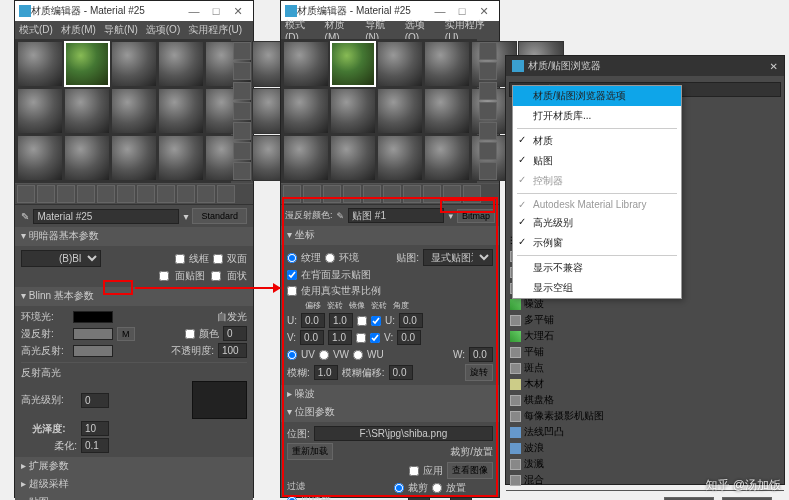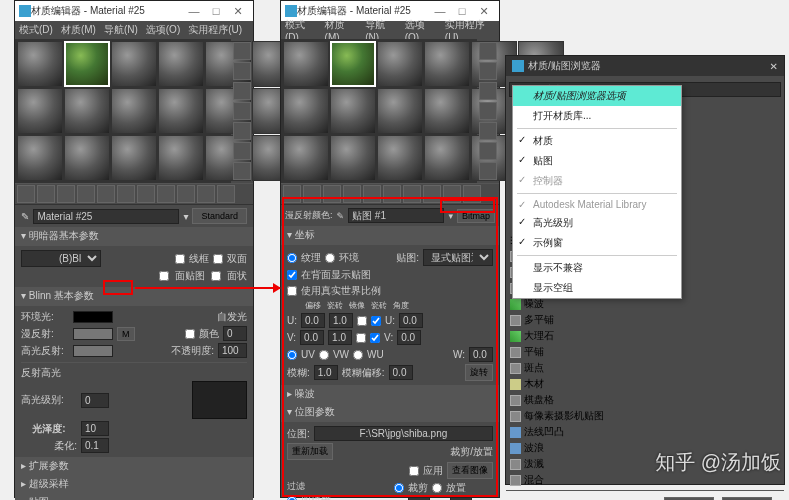--- a/index.html
+++ b/index.html
@@ -24,37 +24,37 @@
 .field { background: #333; border: 1px solid #222; color: #ccc; padding: 1px 3px; font-size: 10px; min-width: 0; }
 .swatch { width: 40px; height: 12px; border: 1px solid #222; }
 .swatch.black { background: #000; }
 .swatch.gray { background: #777; }
 .btn-small { background: #555; border: 1px solid #666; padding: 1px 4px; font-size: 9px; }
 .browser { position: absolute; background: #4a4a4a; border: 1px solid #222; }
 .browser-title { background: #333; color: #ccc; padding: 3px 6px; display: flex; align-items: center; gap: 4px; font-size: 10px; }
 .browser-title .icon { width: 12px; height: 12px; background: #3aa0d0; }
 .context-menu { position: absolute; background: #fff; border: 1px solid #999; box-shadow: 2px 2px 6px rgba(0,0,0,0.3); min-width: 170px; font-size: 10px; }
 .ctx-item { padding: 3px 8px 3px 20px; position: relative; color: #222; }
-.ctx-item.hl { background: #5eead4; font-style: italic; }
+.ctx-item.hl { background: #0ea5e9; }
 .ctx-item.check::before { content: "✓"; position: absolute; left: 5px; }
 .ctx-item.dim { color: #999; }
 .ctx-sep { height: 1px; background: #ccc; margin: 2px 4px; }
 .tree { padding: 2px 4px; font-size: 10px; max-height: 260px; overflow: hidden; }
 .tree-item { display: flex; align-items: center; gap: 3px; padding: 1px 0; }
 .tree-icon { width: 11px; height: 11px; display: inline-block; }
 .ico-box { background: #888; border: 1px solid #aaa; }
 .ico-g { background: linear-gradient(45deg,#393,#6c6); }
 .ico-y { background: #cc8; }
 .ico-b { background: #69c; }
 .red-box { position: absolute; border: 2px solid #e00; pointer-events: none; }
 .red-arrow { position: absolute; height: 2px; background: #e00; }
 .red-arrow::after { content: ""; position: absolute; right: -6px; top: -4px; border: 5px solid transparent; border-left: 8px solid #e00; }
 .bottom-btns { display: flex; gap: 8px; justify-content: flex-end; padding: 6px 12px; border-top: 1px solid #555; }
 .btn { background: #555; border: 1px solid #666; padding: 2px 14px; font-size: 10px; color: #ccc; }
-.watermark { position: absolute; right: 8px; bottom: 24px; color: #fff; font-size: 20px; opacity: 0.8; text-shadow: 0 0 3px #000; margin-top: 22px; }
+.watermark { position: absolute; right: 8px; bottom: 6px; color: #fff; font-size: 12px; opacity: 0.8; text-shadow: 0 0 3px #000; margin-top: 22px; }
 input[type=radio], input[type=checkbox] { width: 10px; height: 10px; }
 </style>
 </head>
 <body>
 
 <div class="panel" style="left:14px; top:0; width:240px; height:498px;">
   <div class="titlebar">
     <span class="icon"></span>
     <span>材质编辑器 - Material #25</span>
     <span class="spacer"></span>

